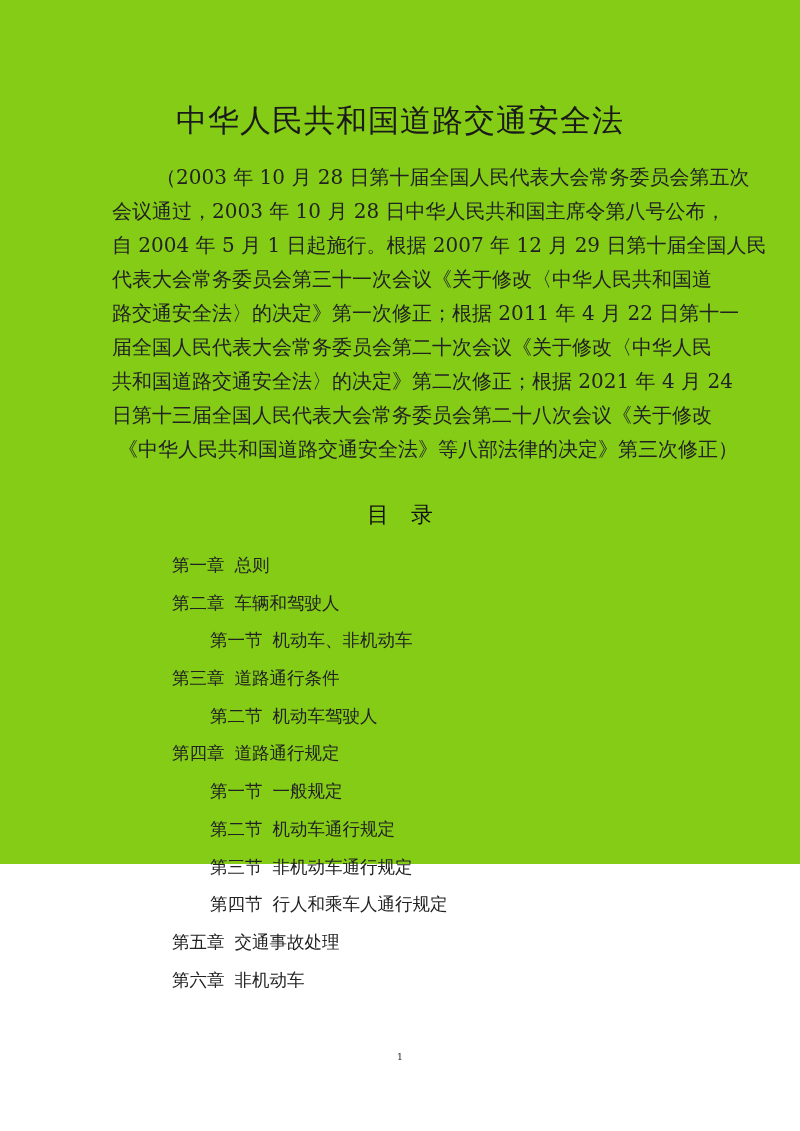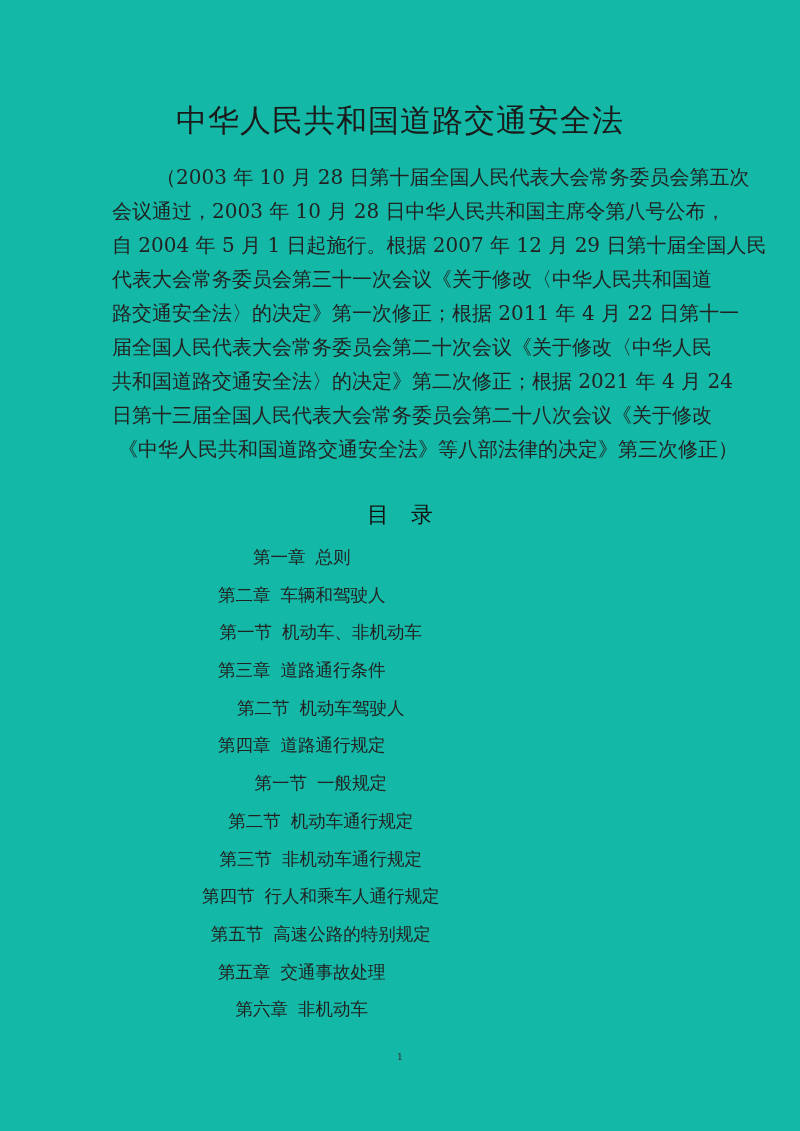--- a/index.html
+++ b/index.html
@@ -11,22 +11,22 @@
       width: 800px;
       height: 1131px;
       position: relative;
       overflow: hidden;
       color: #1a1a1a;
       font-family: "DejaVu Serif", "Liberation Serif", serif;
     }
     .page {
       position: absolute;
       left: 0; top: 0;
-      width: 800px; height: 1131px;
-      background: #14b8a6;
+      width: 800px; height: 864px;
+      background: #84cc16;
     }
     .doc-title {
       position: absolute;
       left: 0; right: 0;
       top: 98px;
       text-align: center;
       font-family: "DejaVu Sans", "Liberation Sans", sans-serif;
       font-size: 31px;
       letter-spacing: 1px;
       line-height: 44px;
@@ -71,24 +71,23 @@
       font-weight: normal;
     }
     .toc-heading span.gap {
       display: inline-block;
       width: 22px;
     }
     .toc {
       position: absolute;
       left: 160px;
       top: 535px;
-      margin: 4px;
+      margin: 12px;
       padding: 0;
       list-style: none;
-      text-align: center;
     }
     .toc-item {
       height: 37.7px;
       line-height: 37.7px;
       font-size: 17.5px;
       white-space: nowrap;
       font-family: "DejaVu Serif", "Liberation Serif", serif;
       color: #222;
       cursor: pointer;
     }
@@ -140,20 +139,19 @@
     <li class="toc-item chapter"><span class="num">第一章</span><span class="sep"></span><span>总则</span></li>
     <li class="toc-item chapter"><span class="num">第二章</span><span class="sep"></span><span>车辆和驾驶人</span></li>
     <li class="toc-item section"><span class="num">第一节</span><span class="sep"></span><span>机动车、非机动车</span></li>
     <li class="toc-item chapter"><span class="num">第三章</span><span class="sep"></span><span>道路通行条件</span></li>
     <li class="toc-item section"><span class="num">第二节</span><span class="sep"></span><span>机动车驾驶人</span></li>
     <li class="toc-item chapter"><span class="num">第四章</span><span class="sep"></span><span>道路通行规定</span></li>
     <li class="toc-item section"><span class="num">第一节</span><span class="sep"></span><span>一般规定</span></li>
     <li class="toc-item section"><span class="num">第二节</span><span class="sep"></span><span>机动车通行规定</span></li>
     <li class="toc-item section"><span class="num">第三节</span><span class="sep"></span><span>非机动车通行规定</span></li>
     <li class="toc-item section"><span class="num">第四节</span><span class="sep"></span><span>行人和乘车人通行规定</span></li>
-    <li class="toc-item section"><span class="num">第五节</span><span class="sep"></span><span>高速公路的特别规定</span></li>
     <li class="toc-item chapter"><span class="num">第五章</span><span class="sep"></span><span>交通事故处理</span></li>
     <li class="toc-item chapter"><span class="num">第六章</span><span class="sep"></span><span>非机动车</span></li>
   </ul>
 
   <div class="page-number">1</div>
 
 </div>
 
 </body></html>

